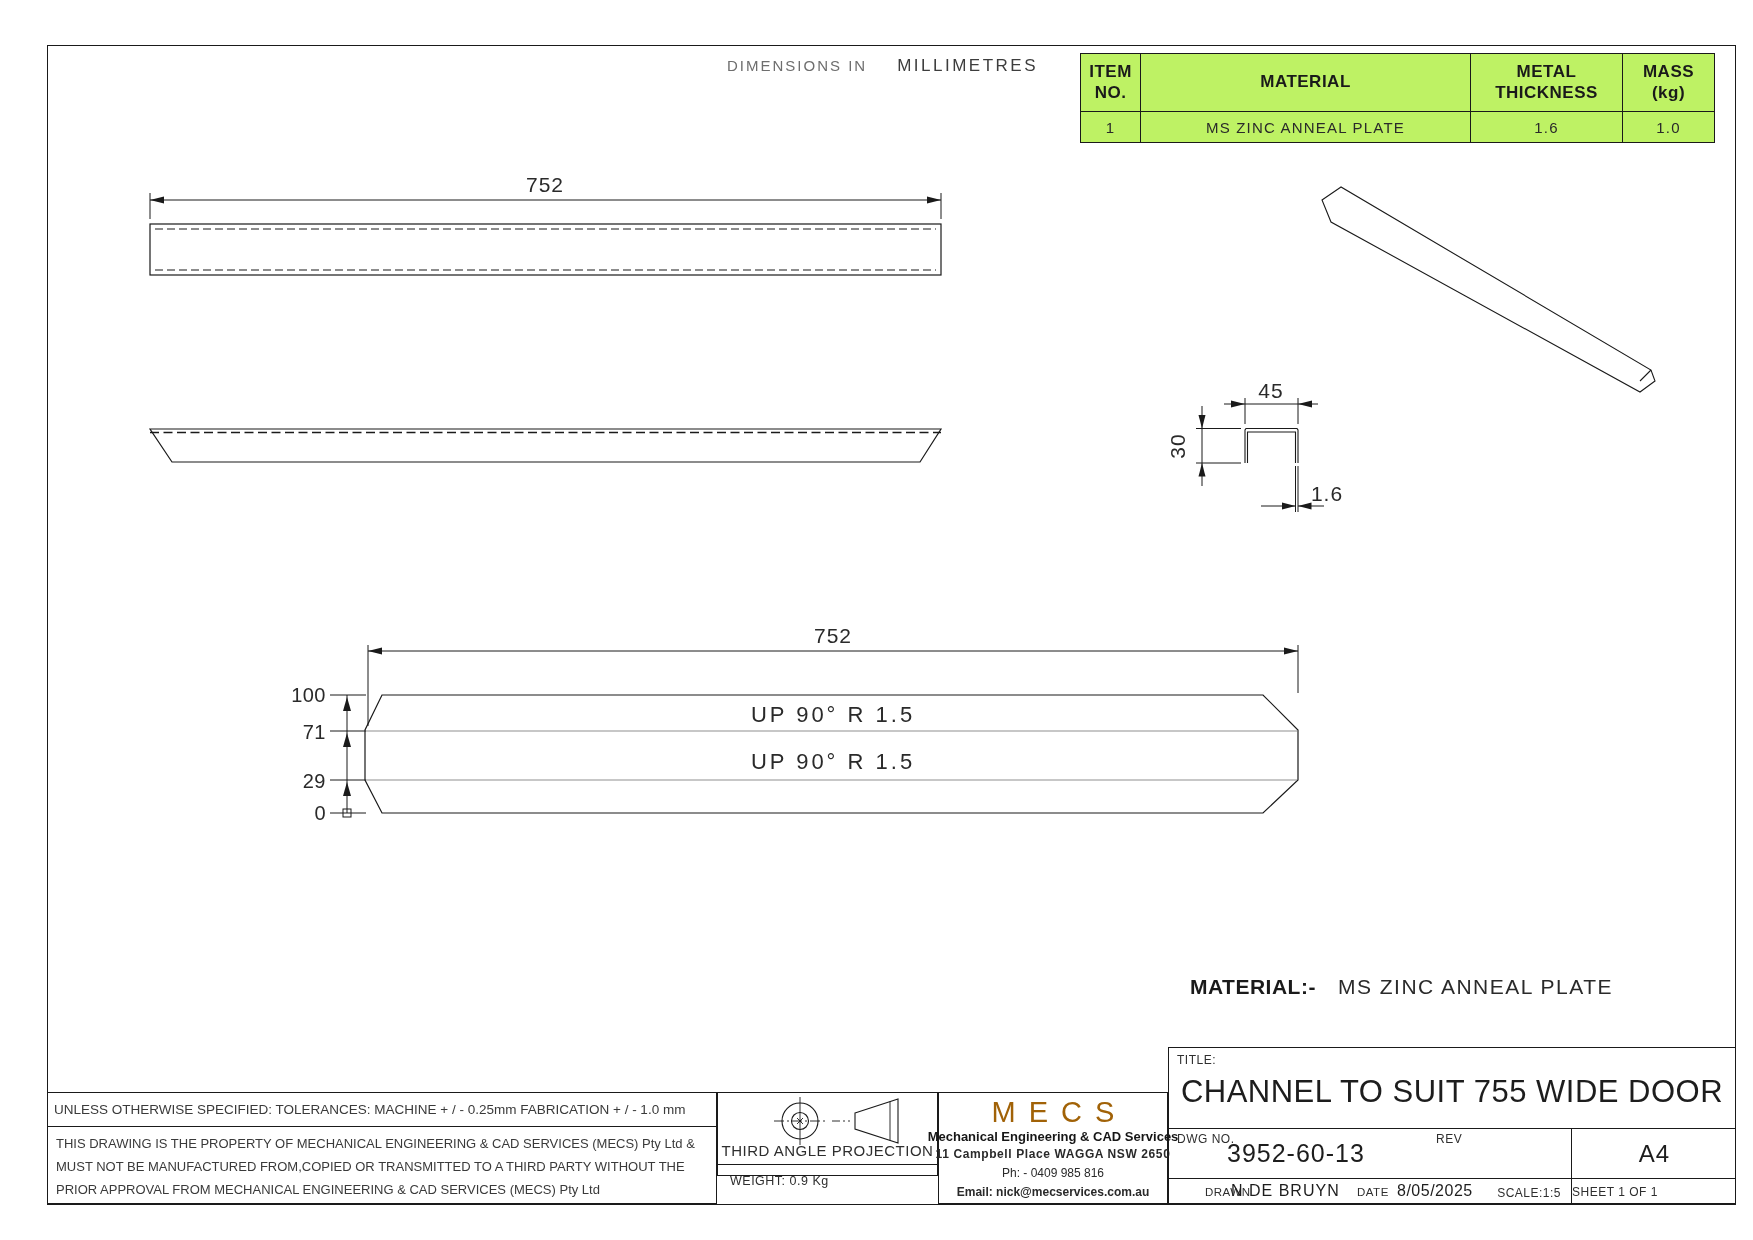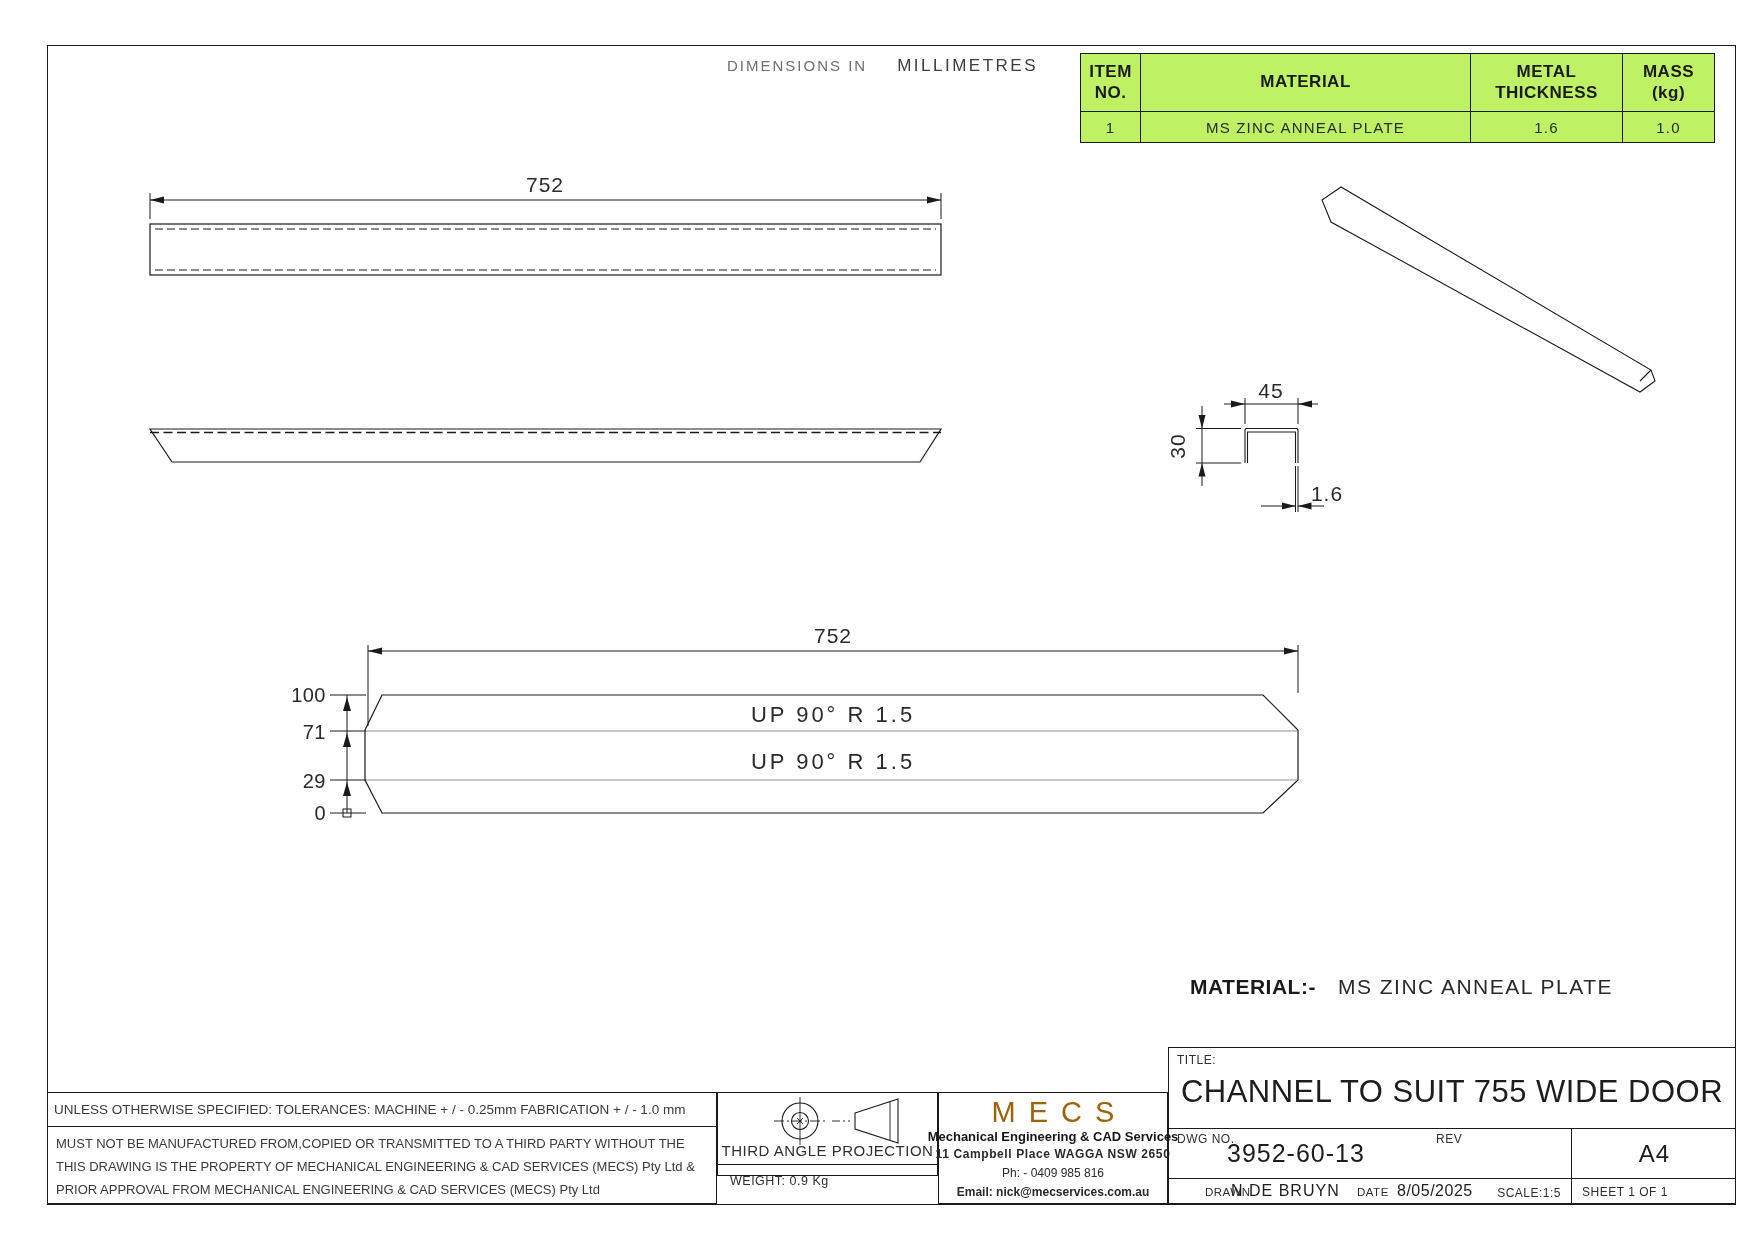--- a/index.html
+++ b/index.html
@@ -57,21 +57,21 @@
   .tb-size-cell{position:absolute;left:402px;top:81px;width:166px;height:50px;border-left:1.5px solid #1a1a1a;
                 box-sizing:border-box;display:flex;align-items:center;justify-content:center;}
   .tb-size{font-size:24px;color:#1d1d1d;letter-spacing:1px;}
   .tb-drawn-row{position:absolute;left:0;top:131px;width:402px;height:26px;}
   .tb-drawn-label{position:absolute;left:8px;top:7px;font-size:11.5px;letter-spacing:.5px;color:#2e2e2e;padding-left:28px;}
   .tb-drawn-by{position:absolute;left:62px;top:3px;font-size:16px;letter-spacing:1px;color:#1d1d1d;white-space:nowrap;}
   .tb-date-label{position:absolute;left:188px;top:7px;font-size:11.5px;letter-spacing:.5px;color:#2e2e2e;}
   .tb-date{position:absolute;left:228px;top:3px;font-size:16px;letter-spacing:.5px;color:#1d1d1d;white-space:nowrap;}
   .tb-scale{position:absolute;right:10px;top:7px;font-size:12px;letter-spacing:.5px;color:#2e2e2e;}
   .tb-sheet-cell{position:absolute;left:402px;top:131px;width:166px;height:26px;border-left:1.5px solid #1a1a1a;
-                 box-sizing:border-box;display:flex;align-items:center;padding-left:10px;}
+                 box-sizing:border-box;display:flex;align-items:center;}
   .tb-sheet{font-size:12px;letter-spacing:.5px;color:#2e2e2e;}
 
   svg.drawing{position:absolute;left:0;top:0;pointer-events:none;}
   svg.drawing text{font-family:"Liberation Sans",sans-serif;fill:#2a2a2a;}
   .dimtxt{font-size:21px;letter-spacing:1px;}
   .bendtxt{font-size:22px;letter-spacing:3px;}
   .ordtxt{font-size:20px;letter-spacing:.5px;}
 </style>
 </head>
 <body>
@@ -111,22 +111,22 @@
     </table>
 
   <div class="abs material-note">
     <span class="lbl">MATERIAL:-</span>
     <span class="val">MS ZINC ANNEAL PLATE</span>
   </div>
 
   <div class="abs tol-box">
     <div class="tol-row">UNLESS OTHERWISE SPECIFIED: TOLERANCES: MACHINE + / - 0.25mm  FABRICATION + / - 1.0 mm</div>
     <div class="prop-par">
+      <div>THIS DRAWING IS THE PROPERTY OF MECHANICAL ENGINEERING &amp; CAD SERVICES (MECS) Pty Ltd &amp;</div>
       <div>MUST NOT BE MANUFACTURED FROM,COPIED OR TRANSMITTED TO A THIRD PARTY WITHOUT THE</div>
-      <div>THIS DRAWING IS THE PROPERTY OF MECHANICAL ENGINEERING &amp; CAD SERVICES (MECS) Pty Ltd &amp;</div>
       <div>PRIOR APPROVAL FROM MECHANICAL ENGINEERING &amp; CAD SERVICES (MECS) Pty Ltd</div>
     </div>
   </div>
 
   <div class="abs proj-box">
     <div class="proj-label">THIRD ANGLE PROJECTION</div>
     <div class="proj-sep"></div>
     <div class="weight">WEIGHT:  0.9 Kg</div>
   </div>
 

